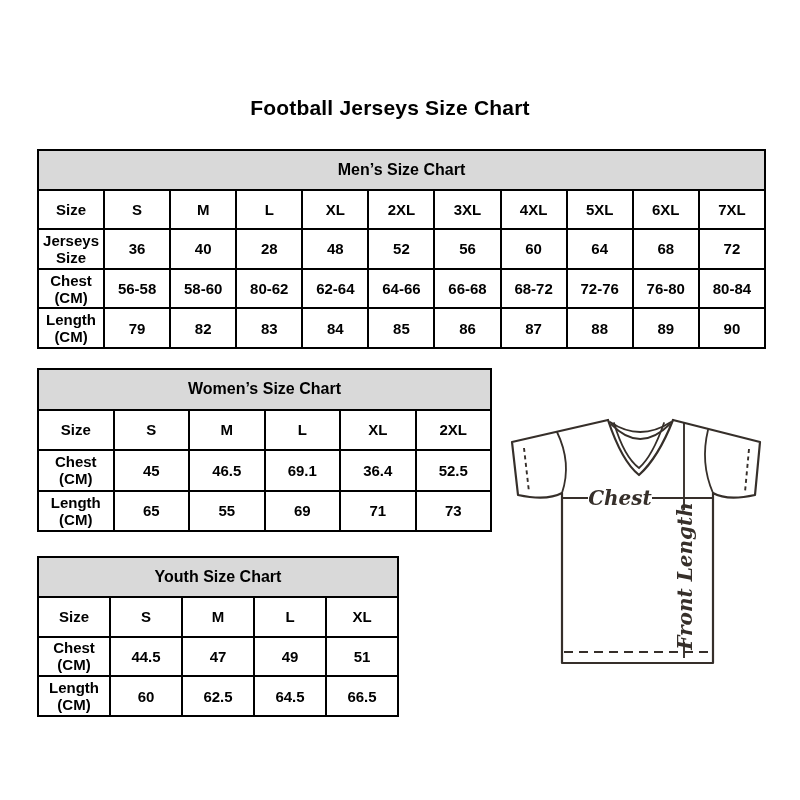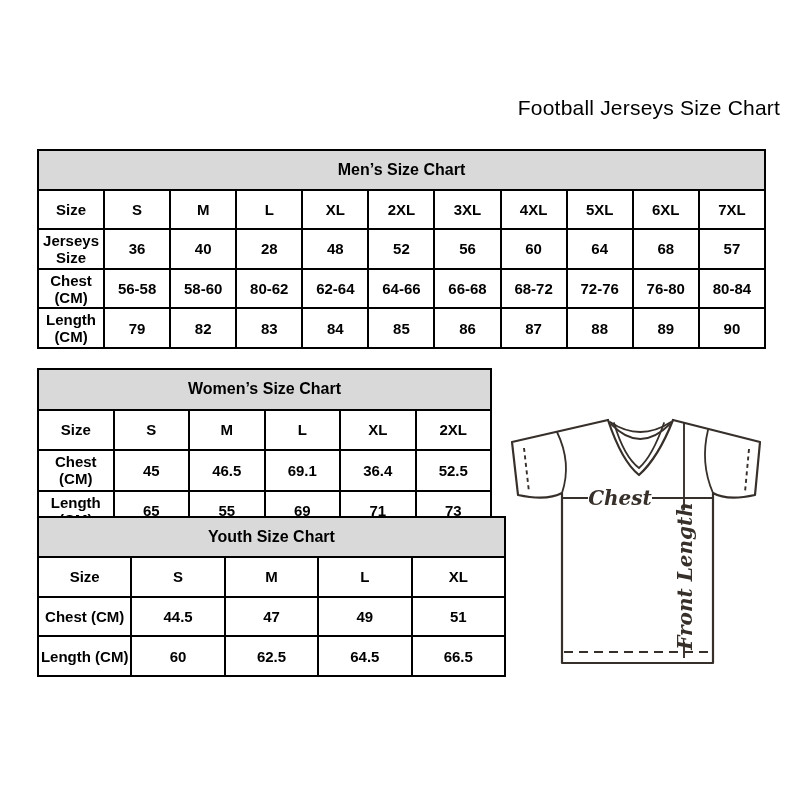--- a/index.html
+++ b/index.html
@@ -4,41 +4,41 @@
 <style>
   html,body { margin:0; padding:0; }
   body {
     width:800px; height:800px; position:relative;
     background:#ffffff; overflow:hidden;
     font-family:"Liberation Sans", sans-serif;
     color:#000000;
   }
   .page-title {
     position:absolute; top:96px; left:0; width:780px;
-    text-align:right; font-size:21px; font-weight:normal;
+    text-align:center; font-size:21px; font-weight:bold;
     letter-spacing:0.2px;
   }
   table.size-table {
     position:absolute; border-collapse:collapse; table-layout:fixed;
     background:#ffffff;
   }
   table.size-table td {
     border:2px solid #000000; text-align:center; vertical-align:middle;
     font-weight:bold; font-size:15px; padding:0; overflow:hidden;
   }
   table.size-table td.tbl-head {
     background:var(--header-bg,#d9d9d9); font-size:16px;
   }
   table.tbl-mens   { left:37px; top:149px; width:729px; height:198px;border-radius:16px; }
   table.tbl-mens   tr { height:39.6px; }
   table.tbl-mens   td.first { width:111px; }
   table.tbl-womens { left:37px; top:368px; width:455px; height:162px; }
   table.tbl-womens tr { height:40.5px;border-radius:19px; }
   table.tbl-womens td.first { width:115px; }
-  table.tbl-youth  { left:37px; top:516px; width:469px; height:159px;padding-left:48px; }
+  table.tbl-youth  { left:37px; top:556px; width:362px; height:159px;padding-left:48px; }
   table.tbl-youth  tr { height:39.75px; }
   table.tbl-youth  td.first { width:114px; }
   .jersey-wrap { position:absolute; left:502px; top:406px; width:268px; height:268px; }
   .j  { stroke:var(--jersey-line,#362f2a); fill:none; stroke-width:2.2; stroke-linejoin:round; stroke-linecap:round; }
   .j2 { stroke:var(--jersey-line,#362f2a); fill:none; stroke-width:1.8; stroke-linecap:round; }
   .jm { stroke:var(--jersey-line,#362f2a); fill:none; stroke-width:1.9; }
   .jtxt {
     fill:var(--jersey-line,#362f2a);
     font-family:"DejaVu Serif", serif;
     font-style:italic; font-weight:bold; font-size:20px;
@@ -72,21 +72,21 @@
         <td class="first">Jerseys Size</td>
         <td>36</td>
         <td>40</td>
         <td>28</td>
         <td>48</td>
         <td>52</td>
         <td>56</td>
         <td>60</td>
         <td>64</td>
         <td>68</td>
-        <td>57</td>
+        <td>72</td>
       </tr>
       <tr>
         <td class="first">Chest (CM)</td>
         <td>56-58</td>
         <td>58-60</td>
         <td>80-62</td>
         <td>62-64</td>
         <td>64-66</td>
         <td>66-68</td>
         <td>68-72</td>

